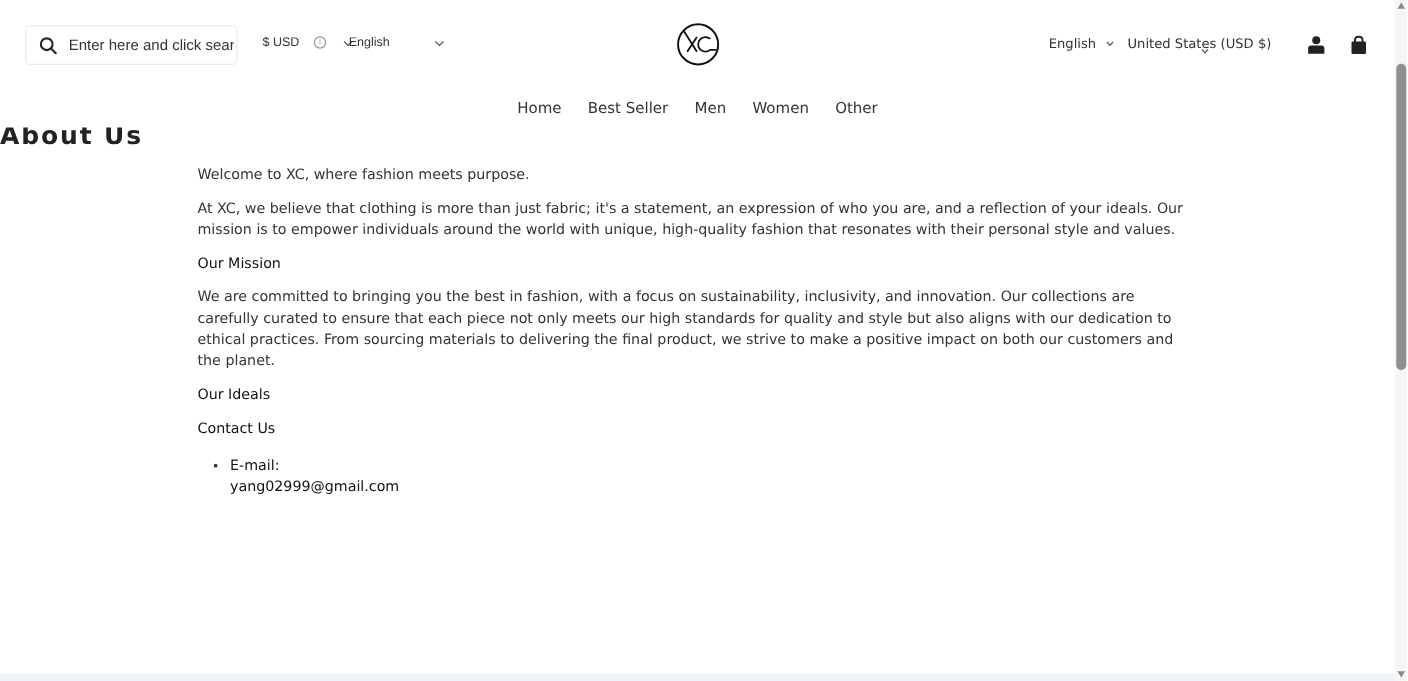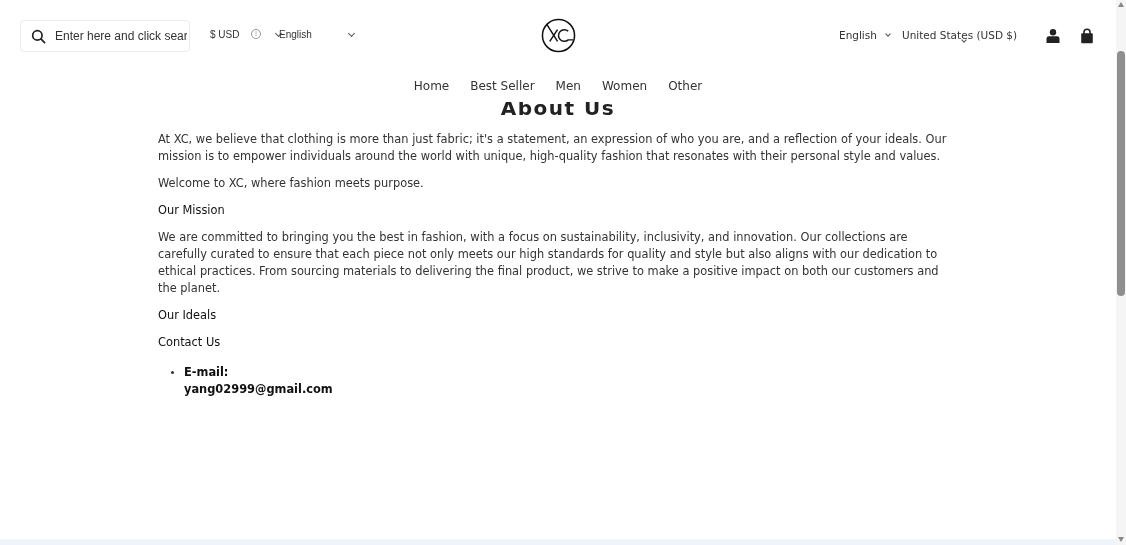--- a/index.html
+++ b/index.html
@@ -34,33 +34,33 @@
     font-family: "DejaVu Sans", sans-serif; font-size: 10.5px; color: #333; }
   .right-select .chev { width: 4px; height: 4px; margin-left: 9px; }
 
   .icon-btn { position: absolute; top: 28px; width: 16px; height: 16px; }
 
   
   .nav { position: absolute; top: 79px; left: 0; width: 1116px; display: flex; justify-content: center; gap: 0; }
   .nav a { font-family: "DejaVu Sans", sans-serif; font-size: 12px; color: #333; text-decoration: none; padding: 0 10.5px; }
 
   
-  .title { position: absolute; top: 96px; left: 0; width: 1116px; text-align: center;
+  .title { position: absolute; top: 96px; left: 0; width: 1116px; text-align: left;
     font-family: "DejaVu Sans", sans-serif; font-weight: bold; font-size: 20px; letter-spacing: 1.5px; color: #222;
     clip-path: inset(6px 0 0 0); }
 
   .content { position: absolute; left: 158px; top: 131px; width: 800px;
     font-family: "DejaVu Sans", sans-serif; font-size: 11.4px; line-height: 17px; color: #333; }
   .content p { margin-bottom: 10px; }
   .content h3 { font-size: 11.4px; font-weight: normal; color: #111; margin: 0 0 10px 0; line-height: 17px; }
   .content ul { list-style: none; margin: 0 0 10px 26px; }
   .content ul li { position: relative; }
   .content ul li::before { content: ""; position: absolute; left: -13px; top: 7px; width: 3px; height: 3px; border-radius: 50%; background: #333; }
   .content b { color: #111; }
-  .contact-li { font-weight: bold; color: #111; width: 150px; margin-top: 13px; }
+  .contact-li { font-weight: normal; color: #111; width: 150px; margin-top: 13px; }
 
   
   .scrollbar { position: absolute; right: 0; top: 0; width: 10px; height: 545px; background: #f5f5f5; }
   .scroll-up { position: absolute; top: 2px; left: 2px; width: 0; height: 0; border-left: 3px solid transparent; border-right: 3px solid transparent; border-bottom: 5px solid #888; }
   .scroll-down { position: absolute; bottom: 3px; left: 2px; width: 0; height: 0; border-left: 3px solid transparent; border-right: 3px solid transparent; border-top: 5px solid #888; }
   .scroll-thumb { position: absolute; top: 51px; left: 1px; width: 8px; height: 245px; background: #8f8f8f; border-radius: 4px; }
 
   .bottom-band { position: absolute; left: 0; top: 539px; width: 1116px; height: 6px; background: #eef4fa; }
 </style>
 </head>
@@ -116,22 +116,22 @@
     <a href="#">Home</a>
     <a href="#">Best Seller</a>
     <a href="#">Men</a>
     <a href="#">Women</a>
     <a href="#">Other</a>
   </nav>
 
   <h1 class="title">About Us</h1>
 
   <div class="content">
+    <p>Welcome to XC, where fashion meets purpose.</p>
     <p>At XC, we believe that clothing is more than just fabric; it's a statement, an expression of who you are, and a reflection of your ideals. Our mission is to empower individuals around the world with unique, high-quality fashion that resonates with their personal style and values.</p>
-    <p>Welcome to XC, where fashion meets purpose.</p>
 
     <h3>Our Mission</h3>
     <p>We are committed to bringing you the best in fashion, with a focus on sustainability, inclusivity, and innovation. Our collections are carefully curated to ensure that each piece not only meets our high standards for quality and style but also aligns with our dedication to ethical practices. From sourcing materials to delivering the final product, we strive to make a positive impact on both our customers and the planet.</p>
 
     <h3>Our Ideals</h3>
     <ul>
     </ul>
 
     <h3>Contact Us</h3>
     <ul>

